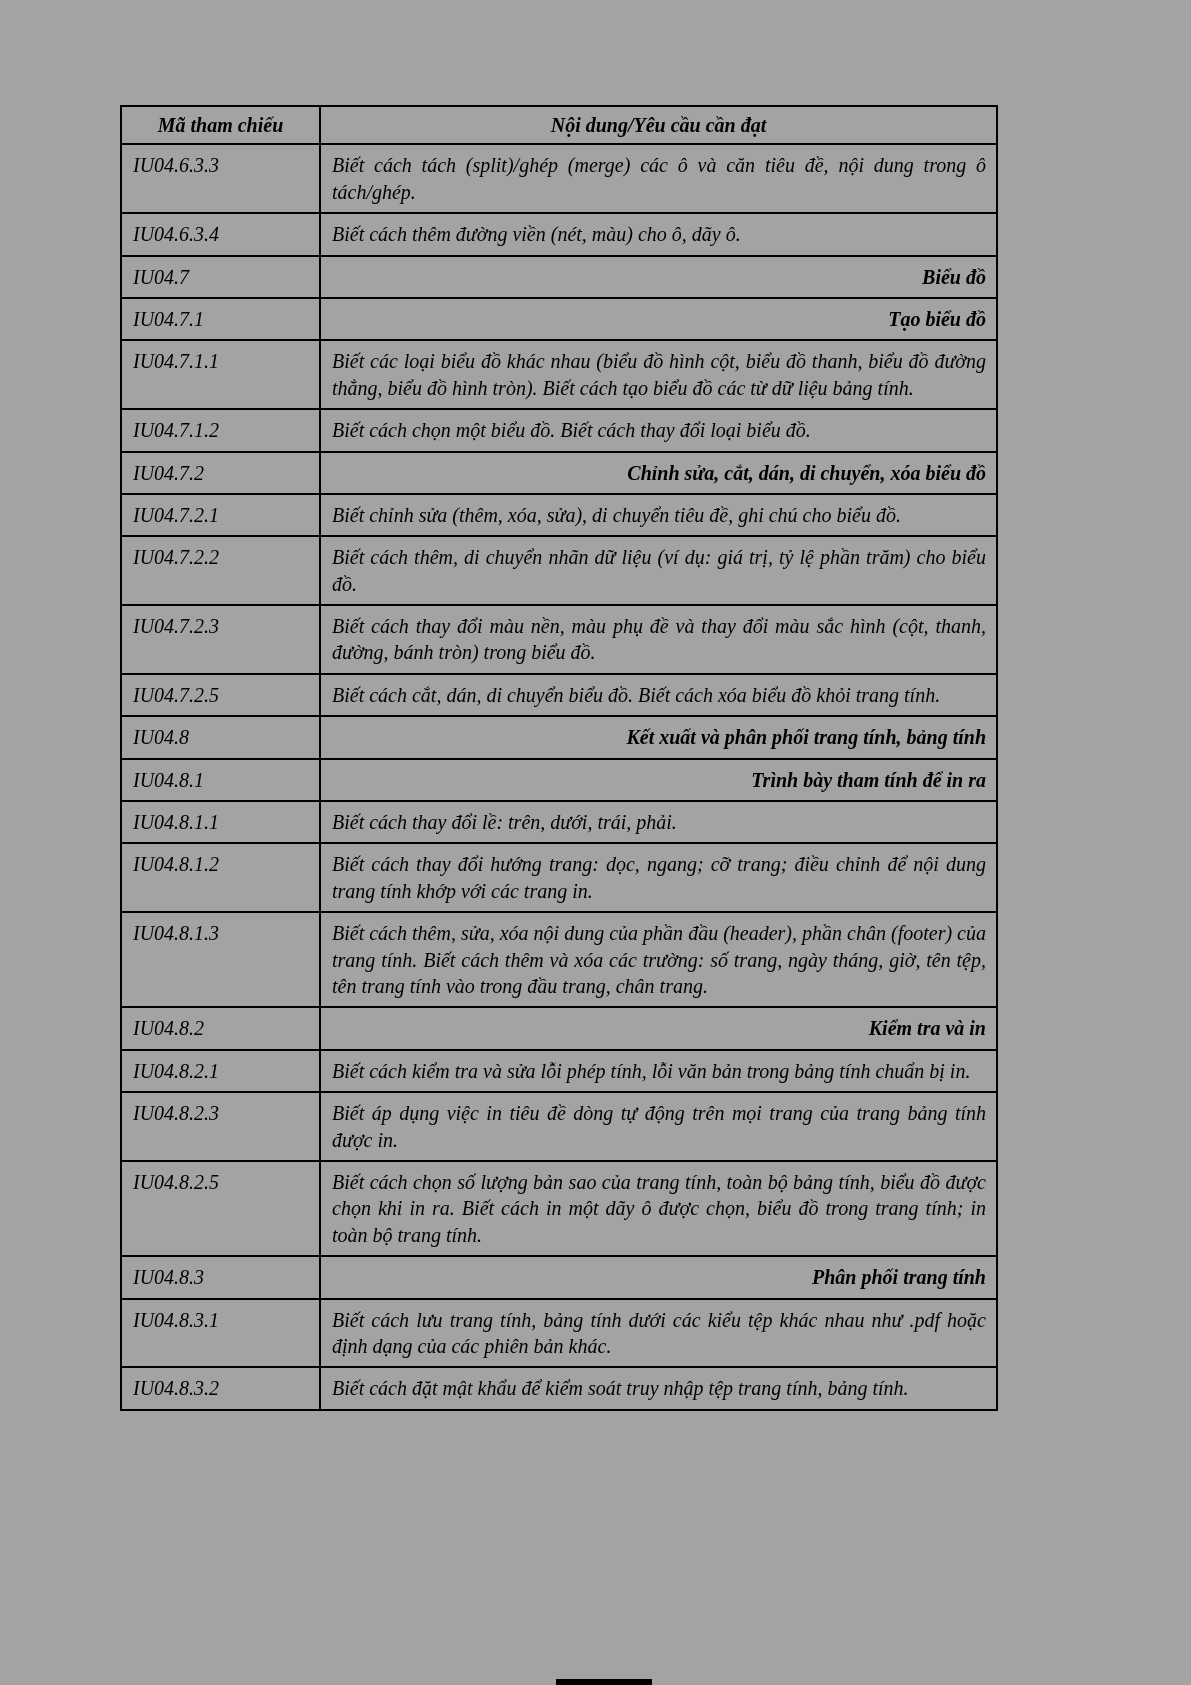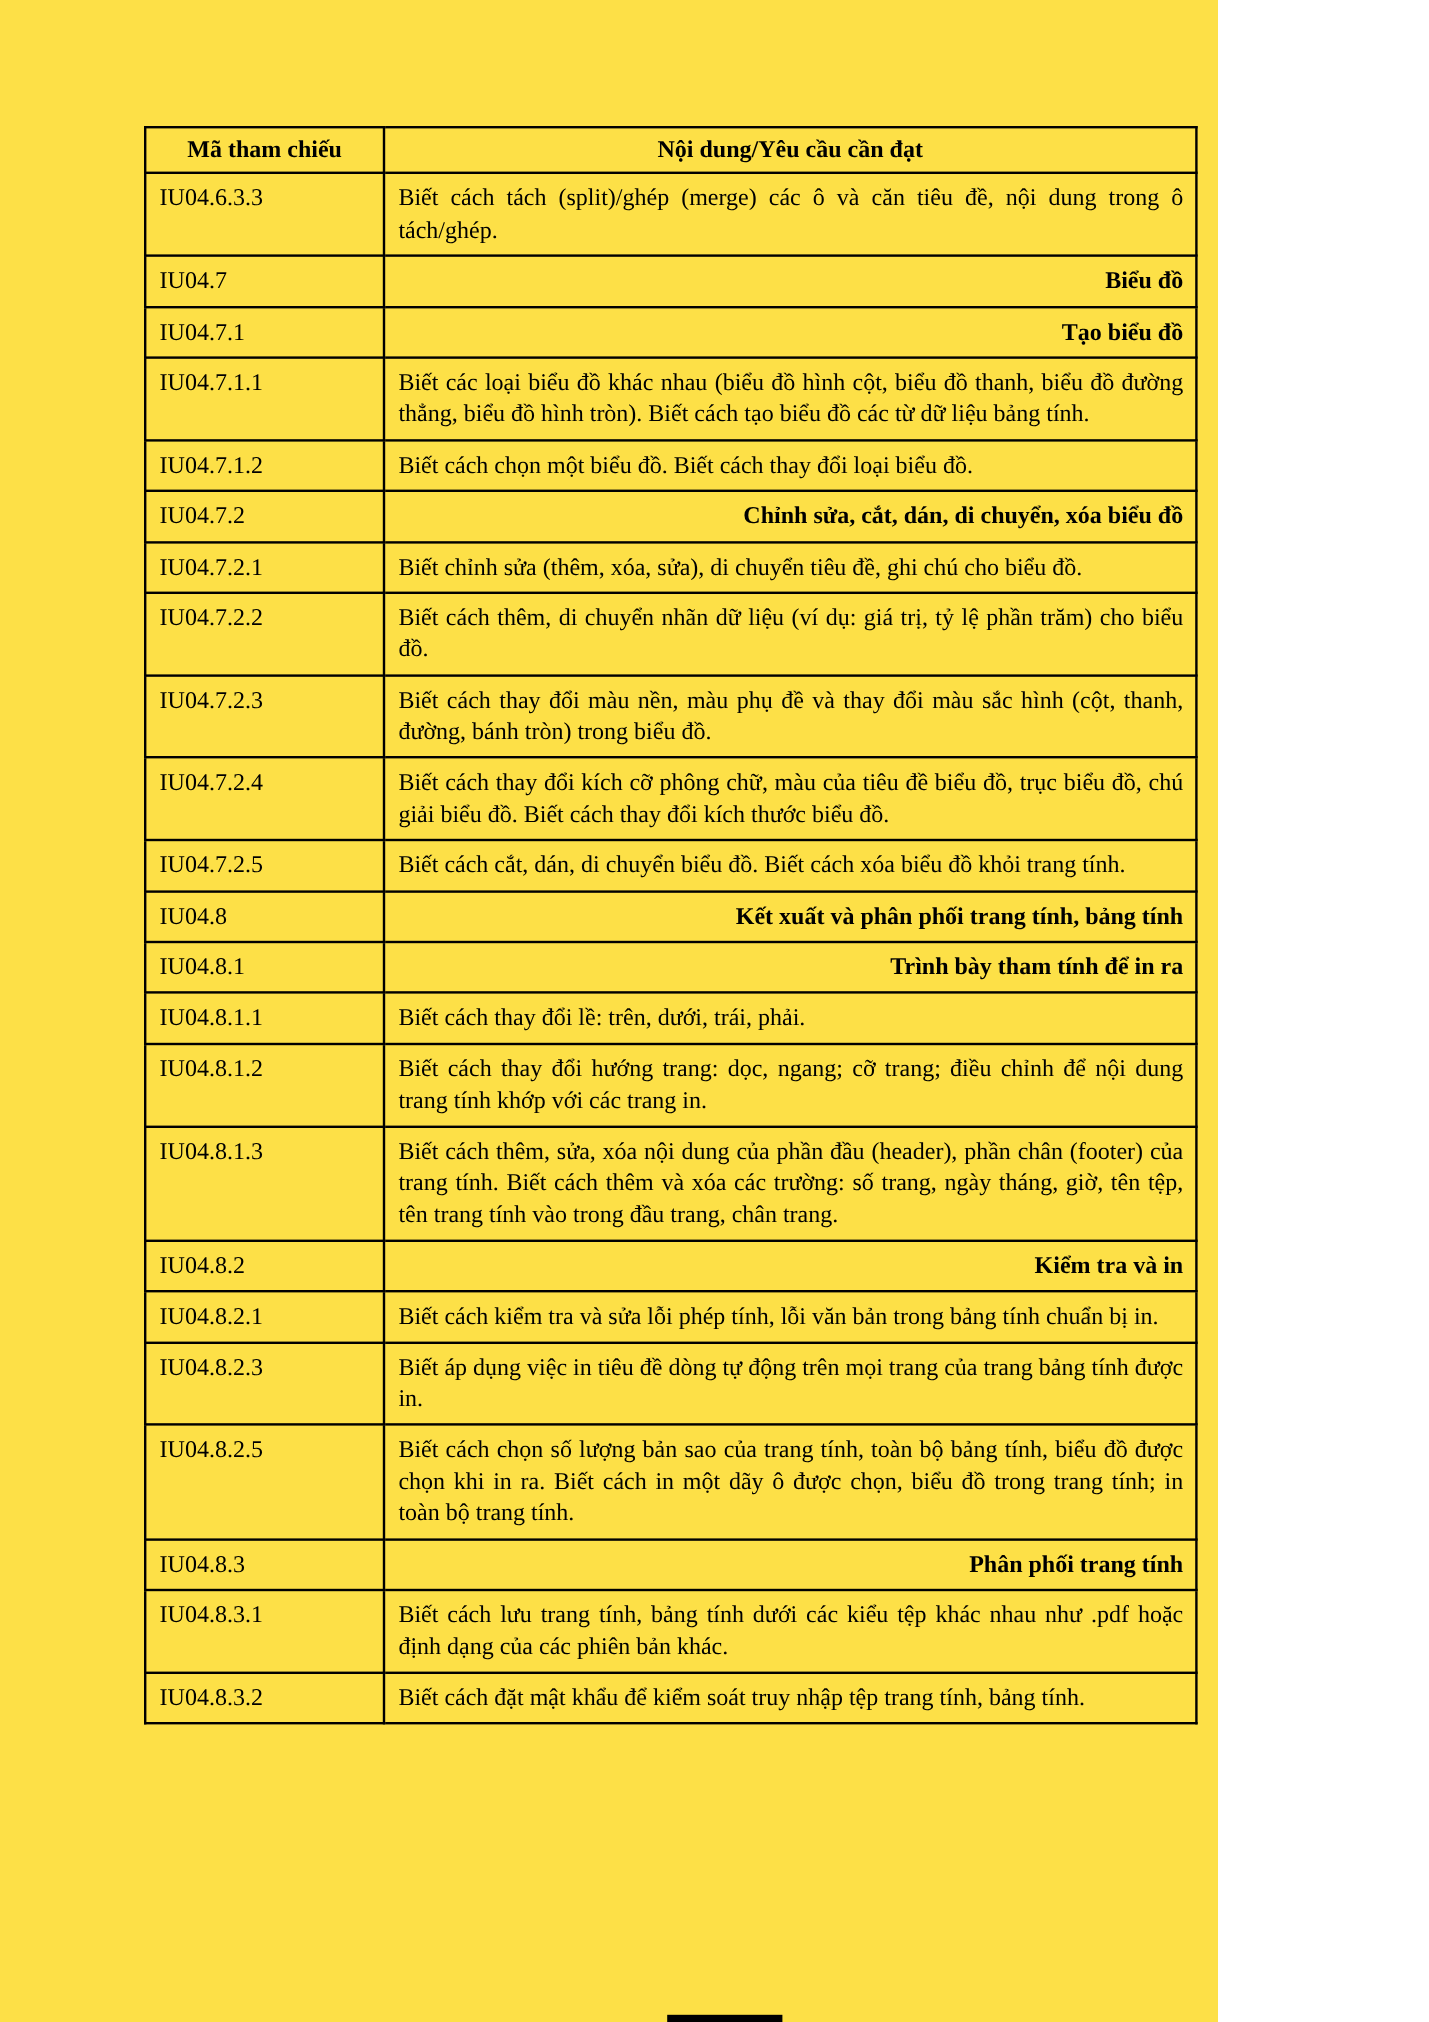--- a/index.html
+++ b/index.html
@@ -2,26 +2,27 @@
 <html><head>
 <meta charset="utf-8">
 <style>
   html, body {
     margin: 0;
     padding: 0;
     background: #ffffff;
   }
   .page {
     position: relative;
-    width: 1015px;
+    width: 1191px;
     height: 1685px;
-    background: #fde047;
+    background: #a3a3a3;
     font-family: "Liberation Serif", "DejaVu Serif", serif;
     color: #000000;
     overflow: hidden;
+    font-style: italic;
   }
   table.spec-table {
     position: absolute;
     left: 120px;
     top: 105px;
     width: 878px;
     border-collapse: collapse;
     table-layout: fixed;
   }
   table.spec-table th,
@@ -79,20 +80,24 @@
         <th class="code-head">Mã tham chiếu</th>
         <th class="content-head">Nội dung/Yêu cầu cần đạt</th>
       </tr>
     </thead>
     <tbody>
         <tr>
           <td class="code-cell">IU04.6.3.3</td>
           <td class="content-cell">Biết cách tách (split)/ghép (merge) các ô và căn tiêu đề, nội dung trong ô tách/ghép.</td>
         </tr>
         <tr>
+          <td class="code-cell">IU04.6.3.4</td>
+          <td class="content-cell">Biết cách thêm đường viền (nét, màu) cho ô, dãy ô.</td>
+        </tr>
+        <tr>
           <td class="code-cell">IU04.7</td>
           <td class="content-cell bold">Biểu đồ</td>
         </tr>
         <tr>
           <td class="code-cell">IU04.7.1</td>
           <td class="content-cell bold">Tạo biểu đồ</td>
         </tr>
         <tr>
           <td class="code-cell">IU04.7.1.1</td>
           <td class="content-cell">Biết các loại biểu đồ khác nhau (biểu đồ hình cột, biểu đồ thanh, biểu đồ đường thẳng, biểu đồ hình tròn). Biết cách tạo biểu đồ các từ dữ liệu bảng tính.</td>
@@ -109,24 +114,20 @@
           <td class="code-cell">IU04.7.2.1</td>
           <td class="content-cell">Biết chỉnh sửa (thêm, xóa, sửa), di chuyển tiêu đề, ghi chú cho biểu đồ.</td>
         </tr>
         <tr>
           <td class="code-cell">IU04.7.2.2</td>
           <td class="content-cell">Biết cách thêm, di chuyển nhãn dữ liệu (ví dụ: giá trị, tỷ lệ phần trăm) cho biểu đồ.</td>
         </tr>
         <tr>
           <td class="code-cell">IU04.7.2.3</td>
           <td class="content-cell">Biết cách thay đổi màu nền, màu phụ đề và thay đổi màu sắc hình (cột, thanh, đường, bánh tròn) trong biểu đồ.</td>
-        </tr>
-        <tr>
-          <td class="code-cell">IU04.7.2.4</td>
-          <td class="content-cell">Biết cách thay đổi kích cỡ phông chữ, màu của tiêu đề biểu đồ, trục biểu đồ, chú giải biểu đồ. Biết cách thay đổi kích thước biểu đồ.</td>
         </tr>
         <tr>
           <td class="code-cell">IU04.7.2.5</td>
           <td class="content-cell">Biết cách cắt, dán, di chuyển biểu đồ. Biết cách xóa biểu đồ khỏi trang tính.</td>
         </tr>
         <tr>
           <td class="code-cell">IU04.8</td>
           <td class="content-cell bold">Kết xuất và phân phối trang tính, bảng tính</td>
         </tr>
         <tr>

